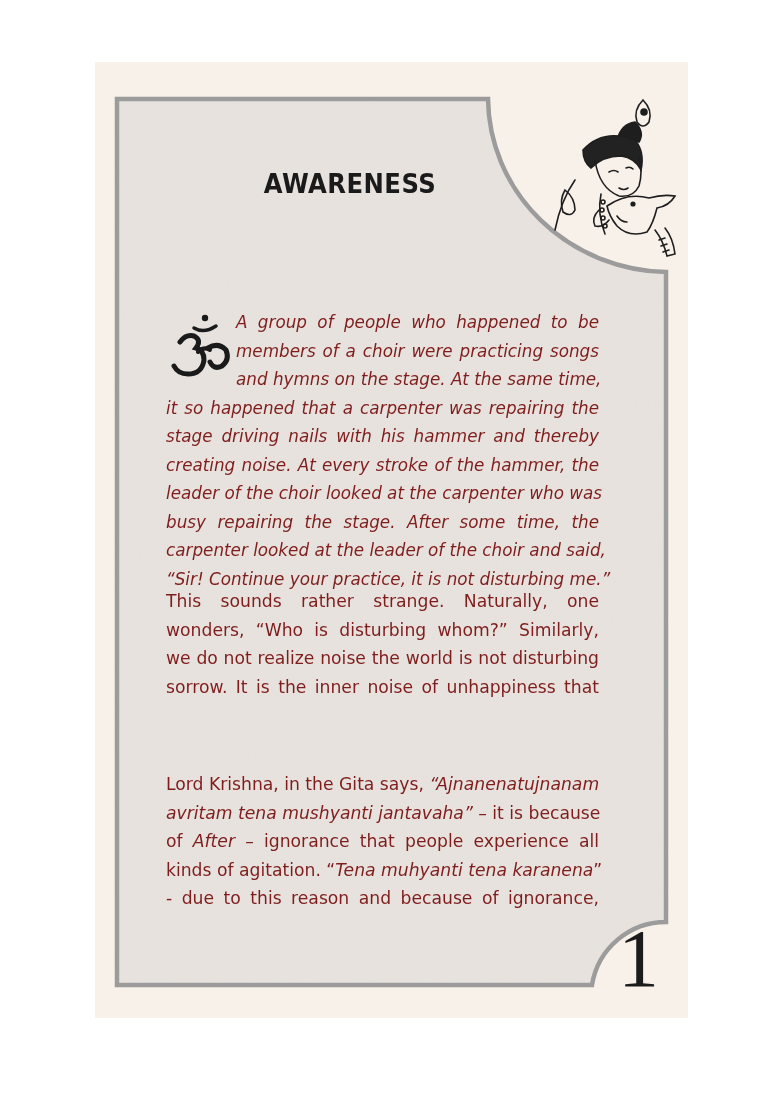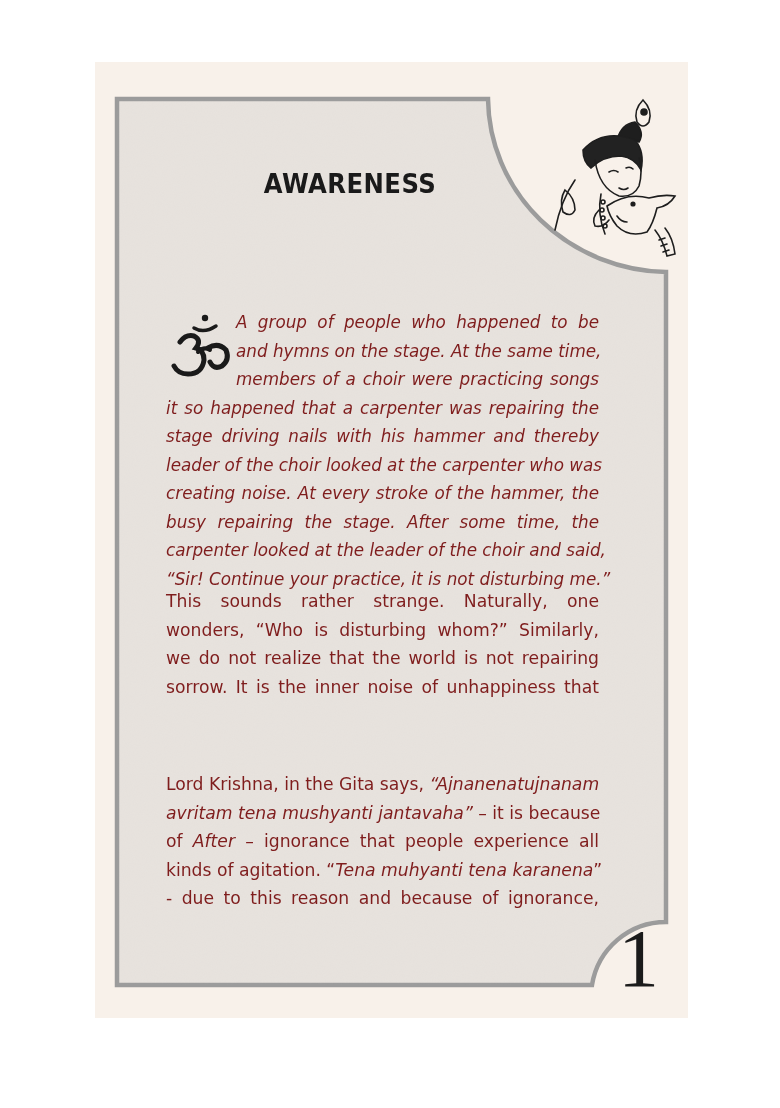--- a/index.html
+++ b/index.html
@@ -78,35 +78,35 @@
     <path d="M10,30 q6,-8 14,-6 q8,4 2,12 q8,2 8,12 q-2,14 -16,14 q-10,0 -14,-8" stroke-width="5"></path>
     <path d="M28,40 q6,-6 12,-2" stroke-width="4"></path>
     <path d="M38,36 q10,-6 18,2 q4,10 -4,16 q-8,4 -12,-4" stroke-width="5"></path>
     <path d="M24,16 q10,6 22,-2" stroke-width="3.5"></path>
   </g>
   <circle cx="35" cy="6" r="3.2" fill="#1a1a1a"></circle>
 </svg>
 
 <div class="body-text p1">
   <span class="line indent">A group of people who happened to be</span>
+  <span class="line indent">members of a choir were practicing songs</span>
   <span class="line indent">and hymns on the stage. At the same time,</span>
-  <span class="line indent">members of a choir were practicing songs</span>
   <span class="line">it so happened that a carpenter was repairing the</span>
   <span class="line">stage driving nails with his hammer and thereby</span>
+  <span class="line">creating noise. At every stroke of the hammer, the</span>
   <span class="line">leader of the choir looked at the carpenter who was</span>
-  <span class="line">creating noise. At every stroke of the hammer, the</span>
   <span class="line">busy repairing the stage. After some time, the</span>
   <span class="line">carpenter looked at the leader of the choir and said,</span>
   <span class="line">“Sir! Continue your practice, it is not disturbing me.”</span>
 </div>
 
 <div class="body-text p2">
   <span class="line">This sounds rather strange. Naturally, one</span>
   <span class="line">wonders, “Who is disturbing whom?” Similarly,</span>
-  <span class="line">we do not realize that the world is not repairing</span>
+  <span class="line">we do not realize noise the world is not disturbing</span>
   <span class="line">sorrow. It is the inner noise of unhappiness that</span>
 </div>
 
 <div class="body-text p3">
   <span class="line"><span>Lord Krishna, in the Gita says, </span><em>“Ajnanenatujnanam</em></span>
   <span class="line"><em>avritam tena mushyanti jantavaha”</em><span> – it is because</span></span>
   <span class="line"><span>of </span><em>After</em><span> – ignorance that people experience all</span></span>
   <span class="line"><span>kinds of agitation. “</span><em>Tena muhyanti tena karanena</em><span>”</span></span>
   <span class="line"><span>- due to this reason and because of ignorance,</span></span>
 </div>

